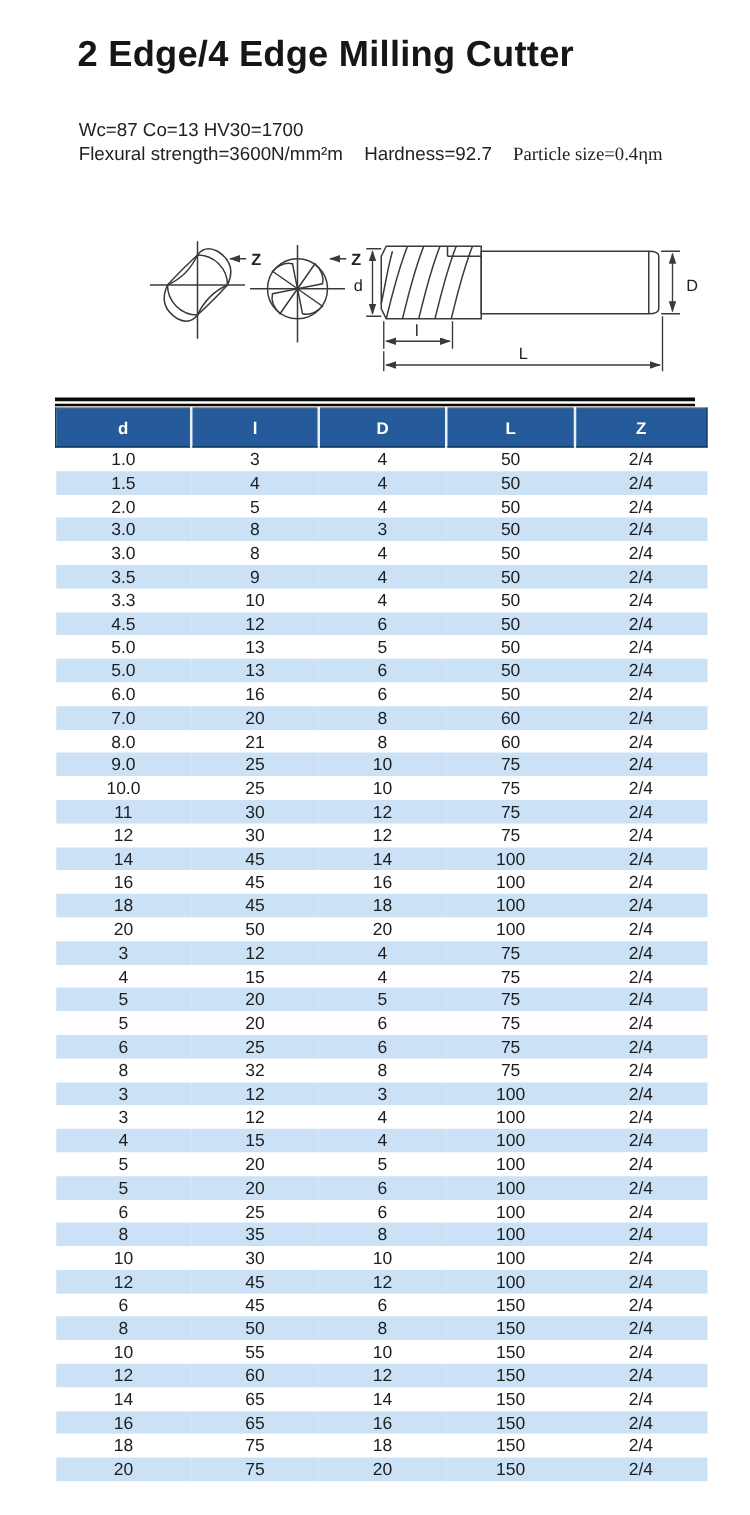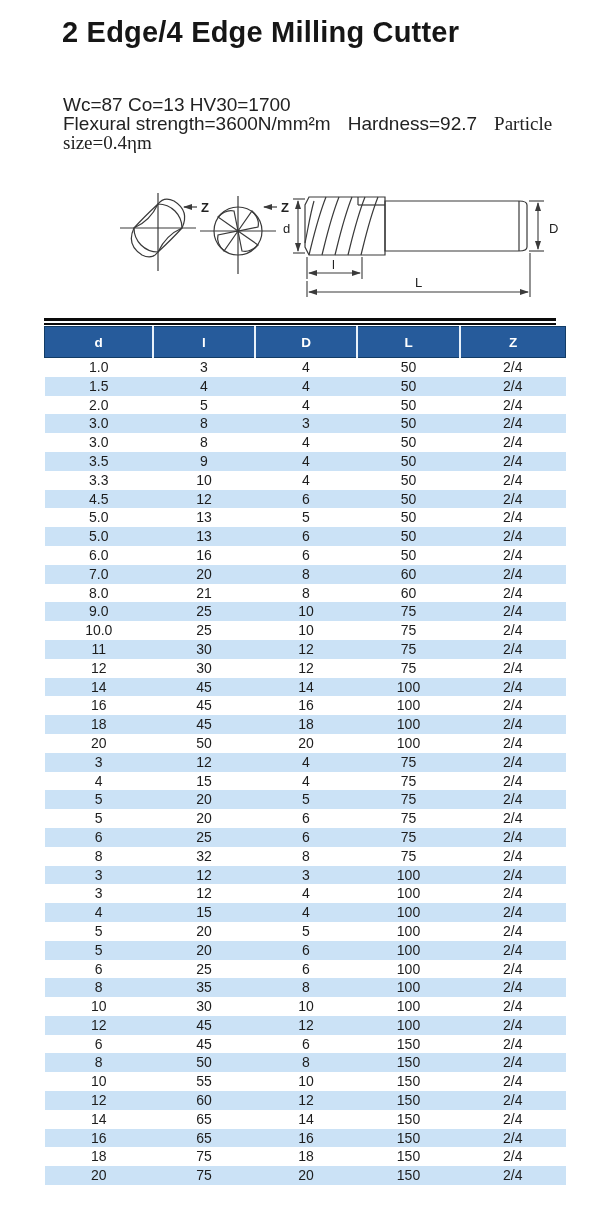--- a/index.html
+++ b/index.html
@@ -10,26 +10,26 @@
     --line:#3A3A3A;
   }
   html,body{margin:0;padding:0;background:#ffffff;}
   body{
     width:600px;height:1212px;overflow:hidden;
     font-family:"Liberation Sans","DejaVu Sans",sans-serif;
     color:var(--text);
   }
   .page{width:600px;height:1212px;position:relative;}
   h1.title{
-    margin:0;position:absolute;left:62px;top:16px;
+    margin:0;position:absolute;left:62px;top:28px;
     font-size:29px;font-weight:700;letter-spacing:.2px;color:#161616;
   }
   .specs{
     position:absolute;left:63px;top:95px;
-    font-size:19px;line-height:19px;color:#222;
+    font-size:15px;line-height:19px;color:#222;
   }
   .specs .seg{margin-right:17px;}
   .specs .seg:last-child{margin-right:0;font-family:Liberation Serif, serif;}
   .diagram{position:absolute;left:100px;top:183px;width:462px;height:118px;}
   .diagram svg{display:block;}
   .diagram text{
     font-family:"Liberation Sans","DejaVu Sans",sans-serif;
     font-size:13px;fill:#222;
   }
   .tablewrap{position:absolute;left:44px;top:318px;width:512px;}

